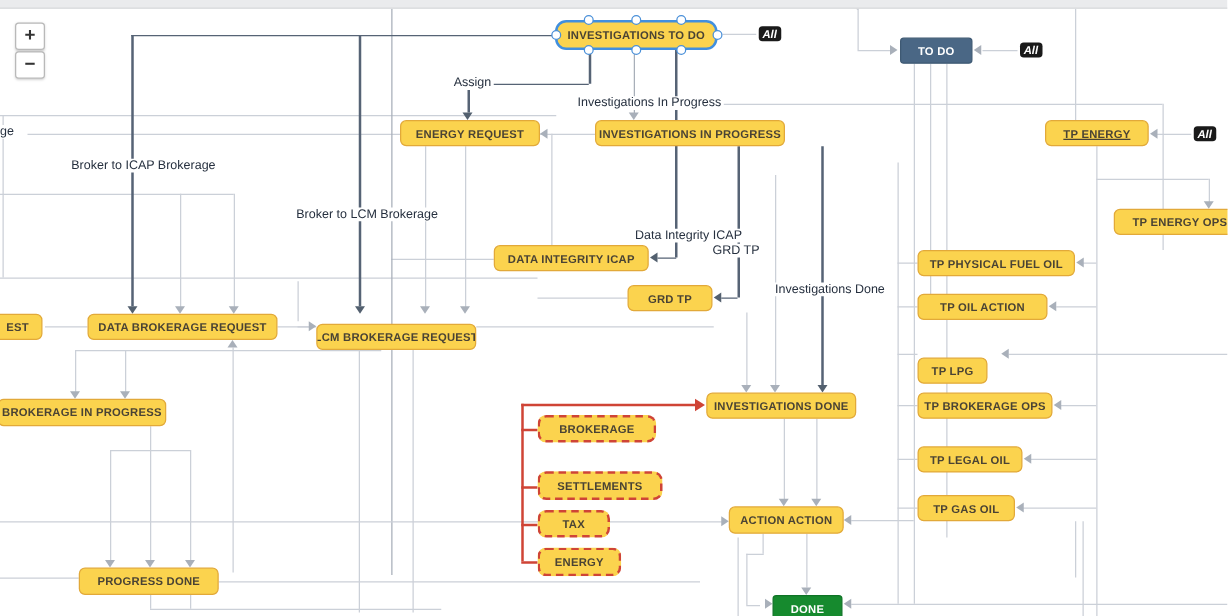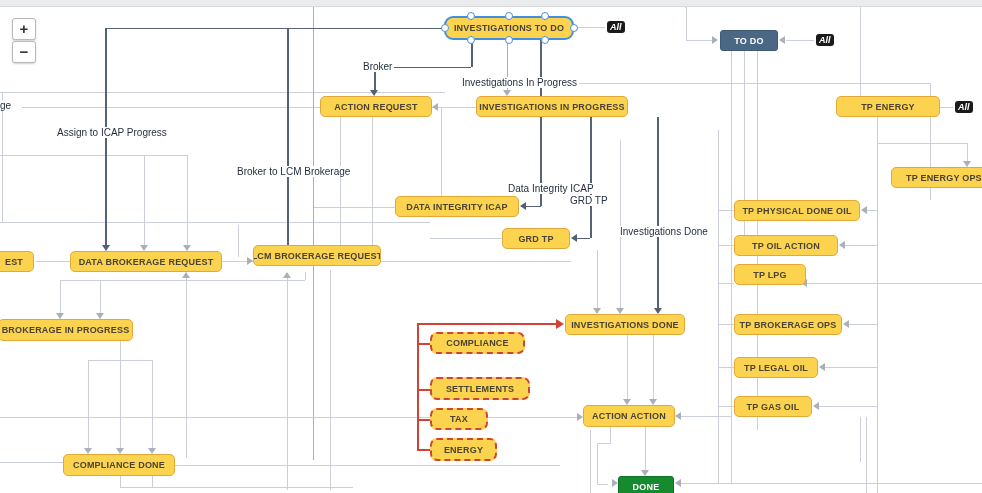--- a/index.html
+++ b/index.html
@@ -185,49 +185,49 @@
 <div class="handle" style="left:441px;top:24px;"></div>
 <div class="handle" style="left:570px;top:24px;"></div>
 <div class="handle" style="left:467px;top:12px;"></div>
 <div class="handle" style="left:505px;top:12px;"></div>
 <div class="handle" style="left:541px;top:12px;"></div>
 <div class="handle" style="left:467px;top:36px;"></div>
 <div class="handle" style="left:505px;top:36px;"></div>
 <div class="handle" style="left:541px;top:36px;"></div>
 
 <div class="node dark" style="left:720px;top:30px;width:58px;height:21px;">TO DO</div>
-<div class="node" style="left:836px;top:96px;width:104px;height:21px;">TP ENERGY</div>
-<div class="node" style="left:320px;top:96px;width:112px;height:21px;">ACTION REQUEST</div>
+<div class="node" style="left:836px;top:96px;width:83px;height:21px;text-decoration:underline;">TP ENERGY</div>
+<div class="node" style="left:320px;top:96px;width:112px;height:21px;">ENERGY REQUEST</div>
 <div class="node" style="left:476px;top:96px;width:152px;height:21px;">INVESTIGATIONS IN PROGRESS</div>
 <div class="node" style="left:891px;top:167px;width:140px;height:21px;justify-content:flex-start;padding-left:14px;">TP ENERGY OPS IN</div>
 <div class="node" style="left:395px;top:196px;width:124px;height:21px;">DATA INTEGRITY ICAP</div>
 <div class="node" style="left:502px;top:228px;width:68px;height:21px;">GRD TP</div>
-<div class="node" style="left:734px;top:200px;width:126px;height:21px;">TP PHYSICAL DONE OIL</div>
+<div class="node" style="left:734px;top:200px;width:126px;height:21px;">TP PHYSICAL FUEL OIL</div>
 <div class="node" style="left:734px;top:235px;width:104px;height:21px;">TP OIL ACTION</div>
-<div class="node" style="left:734px;top:264px;width:72px;height:21px;">TP LPG</div>
+<div class="node" style="left:734px;top:286px;width:56px;height:21px;">TP LPG</div>
 <div class="node" style="left:734px;top:314px;width:108px;height:21px;">TP BROKERAGE OPS</div>
 <div class="node" style="left:734px;top:357px;width:84px;height:21px;">TP LEGAL OIL</div>
 <div class="node" style="left:734px;top:396px;width:78px;height:21px;">TP GAS OIL</div>
 <div class="node" style="left:-6px;top:251px;width:40px;height:21px;">EST</div>
 <div class="node" style="left:70px;top:251px;width:152px;height:21px;">DATA BROKERAGE REQUEST</div>
-<div class="node" style="left:253px;top:245px;width:128px;height:21px;">LCM BROKERAGE REQUEST</div>
+<div class="node" style="left:253px;top:259px;width:128px;height:21px;">LCM BROKERAGE REQUEST</div>
 <div class="node" style="left:-2px;top:319px;width:135px;height:22px;">BROKERAGE IN PROGRESS</div>
 <div class="node" style="left:565px;top:314px;width:120px;height:21px;">INVESTIGATIONS DONE</div>
-<div class="node dashed" style="left:430px;top:332px;width:95px;height:22px;">COMPLIANCE</div>
+<div class="node dashed" style="left:430px;top:332px;width:95px;height:22px;">BROKERAGE</div>
 <div class="node dashed" style="left:430px;top:377px;width:100px;height:23px;">SETTLEMENTS</div>
 <div class="node dashed" style="left:430px;top:408px;width:58px;height:22px;">TAX</div>
 <div class="node dashed" style="left:430px;top:438px;width:67px;height:23px;">ENERGY</div>
 <div class="node" style="left:583px;top:405px;width:92px;height:22px;">ACTION ACTION</div>
-<div class="node" style="left:63px;top:454px;width:112px;height:22px;">COMPLIANCE DONE</div>
+<div class="node" style="left:63px;top:454px;width:112px;height:22px;">PROGRESS DONE</div>
 <div class="node green" style="left:618px;top:476px;width:56px;height:21px;">DONE</div>
 
 <div class="badge" style="left:607px;top:21px;">All</div>
 <div class="badge" style="left:816px;top:34px;">All</div>
 <div class="badge" style="left:955px;top:101px;">All</div>
 
-<div class="lbl" style="left:361px;top:61px;">Broker</div>
+<div class="lbl" style="left:361px;top:61px;">Assign</div>
 <div class="lbl" style="left:460px;top:77px;">Investigations In Progress</div>
 <div class="lbl" style="left:-2px;top:100px;">ge</div>
-<div class="lbl" style="left:55px;top:127px;">Assign to ICAP Progress</div>
+<div class="lbl" style="left:55px;top:127px;">Broker to ICAP Brokerage</div>
 <div class="lbl" style="left:235px;top:166px;">Broker to LCM Brokerage</div>
 <div class="lbl" style="left:506px;top:183px;">Data Integrity ICAP</div>
 <div class="lbl" style="left:568px;top:195px;">GRD TP</div>
 <div class="lbl" style="left:618px;top:226px;">Investigations Done</div>
 
 </body></html>

